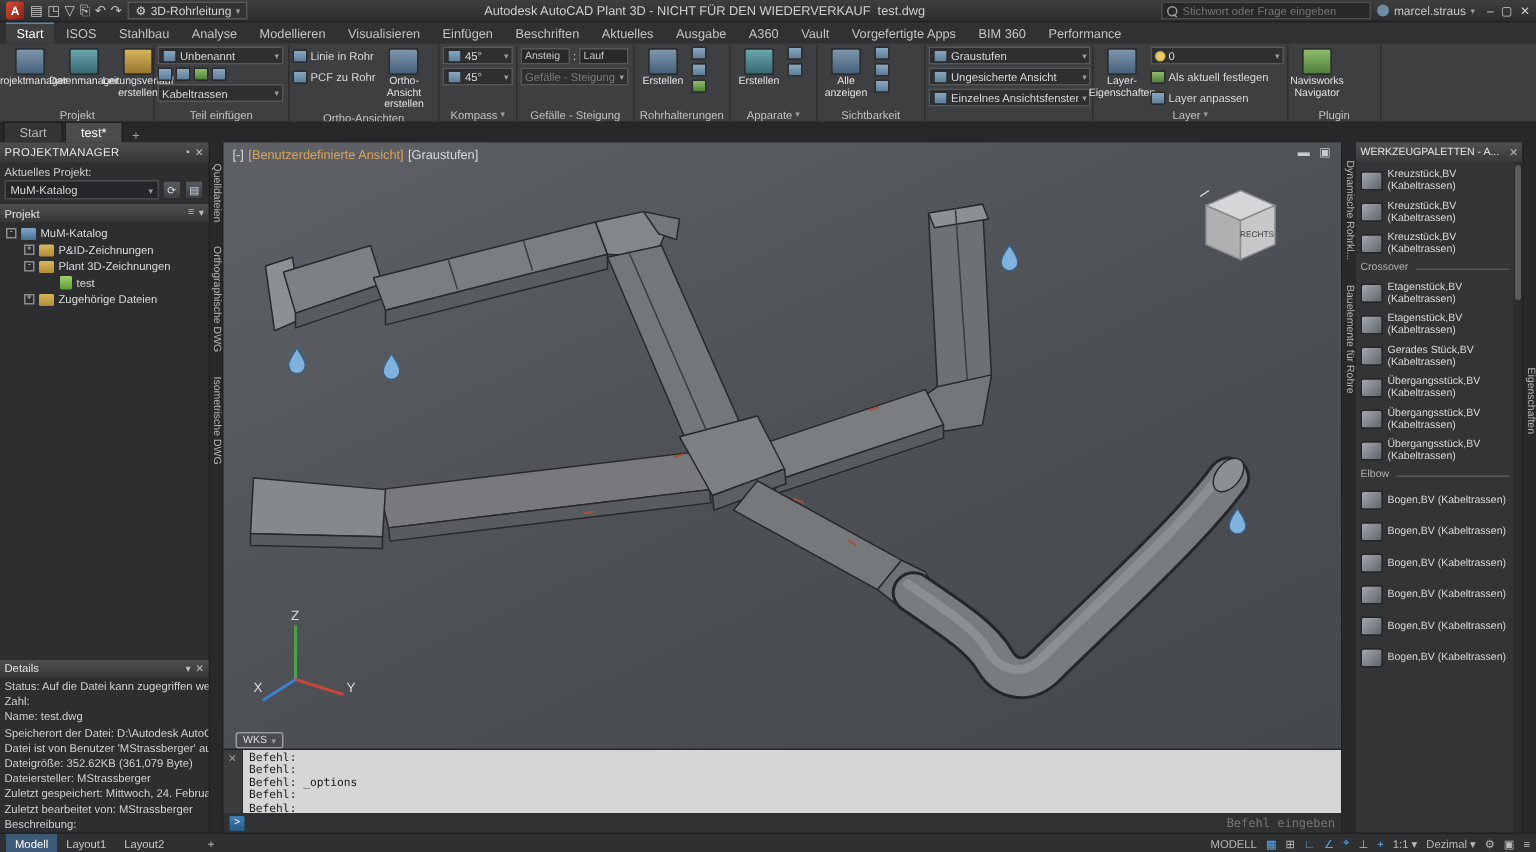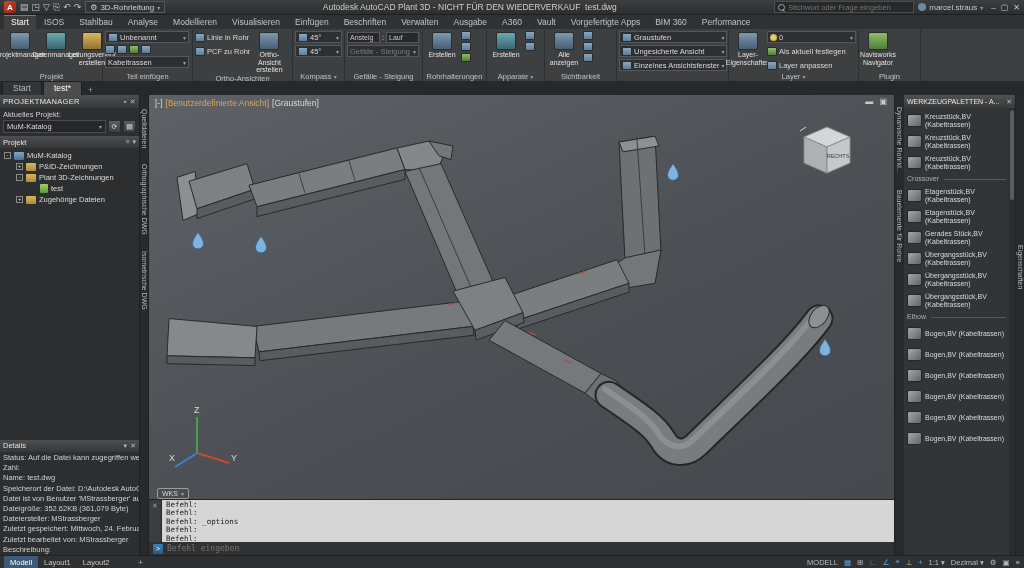--- a/index.html
+++ b/index.html
@@ -96,21 +96,21 @@
   .wks { position:absolute; left:8px; bottom:0; height:11px; border:1px solid #9a9c9e; border-radius:2px; color:#d8d8d8; font-size:7px; display:flex; align-items:center; padding:0 4px; gap:3px; background:rgba(70,74,78,.5);}
   .ucs { position:absolute; left:18px; bottom:28px; width:80px; height:70px;}
 
   
   .cmd { height:56px; display:flex; flex-direction:column; border-top:1px solid #222; flex:none;}
   .cmd-top { flex:1; display:flex; min-height:0;}
   .cmd-gutter { width:13px; background:#3a3c3e; border-right:1px solid #2a2c2e; display:flex; align-items:flex-start; justify-content:center; color:#9a9c9e; font-size:7px; padding-top:2px;}
   .cmd-hist { flex:1; background:#d6d6d6; color:#1c1c1c; font-family:"DejaVu Sans Mono",monospace; font-size:7.5px; line-height:8.4px; padding:1px 4px;}
   .cmd-input { height:13px; background:#2f3133; display:flex; align-items:center; gap:4px; padding:0 4px; flex:none;}
   .cmd-badge { width:10px; height:10px; background:linear-gradient(#3f7fb5,#2a5a85); color:#fff; font-size:7px; display:flex; align-items:center; justify-content:center; border-radius:1px; flex:none;}
-  .cmd-input input { background:transparent; border:none; outline:none; color:#9aa0a6; font-family:"DejaVu Sans Mono",monospace; font-size:8px; flex:1;}
+  .cmd-input input { background:transparent; border:none; outline:none; color:#9aa0a6; font-family:"DejaVu Sans Mono",monospace; font-size:8px; flex:1;text-align:right;}
 
   
   .rightwrap { width:130px; display:flex; background:#2e3032; border-left:1px solid #1f2123; flex:none;}
   .pstrip { width:9px; background:#27292b; display:flex; flex-direction:column; align-items:center; gap:16px; padding-top:12px; flex:none;}
   .pstrip.r { border-left:1px solid #1f2123; padding-top:150px;}
   .palette { flex:1; display:flex; flex-direction:column; background:#323436; min-width:0;}
   .pal-header { height:13px; background:linear-gradient(#4e5052,#383a3c); font-size:7px; display:flex; align-items:center; padding:0 3px; color:#e8e8e8; flex:none; white-space:nowrap;}
   .pal-header .hicons{ margin-left:auto; color:#b8babc; font-size:7px;}
   .pal-body { flex:1; display:flex; min-height:0;}
   .pal-items { flex:1; overflow:hidden; padding:2px 1px;}
@@ -181,21 +181,21 @@
       <div class="rtab">Analyse</div>
 
       <div class="rtab">Modellieren</div>
 
       <div class="rtab">Visualisieren</div>
 
       <div class="rtab">Einfügen</div>
 
       <div class="rtab">Beschriften</div>
 
-      <div class="rtab">Verwalten</div>
+      <div class="rtab">Aktuelles</div>
 
       <div class="rtab">Ausgabe</div>
 
       <div class="rtab">A360</div>
 
       <div class="rtab">Vault</div>
 
       <div class="rtab">Vorgefertigte Apps</div>
 
       <div class="rtab">BIM 360</div>

